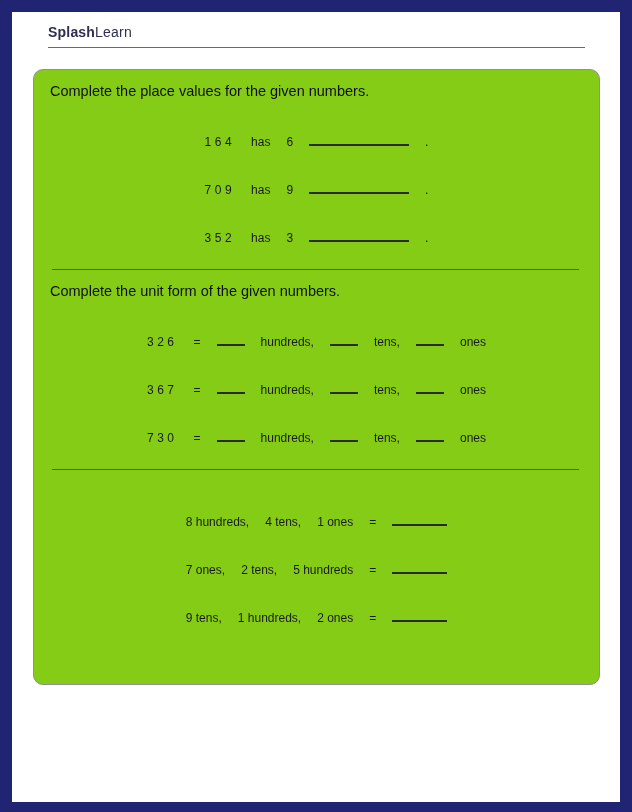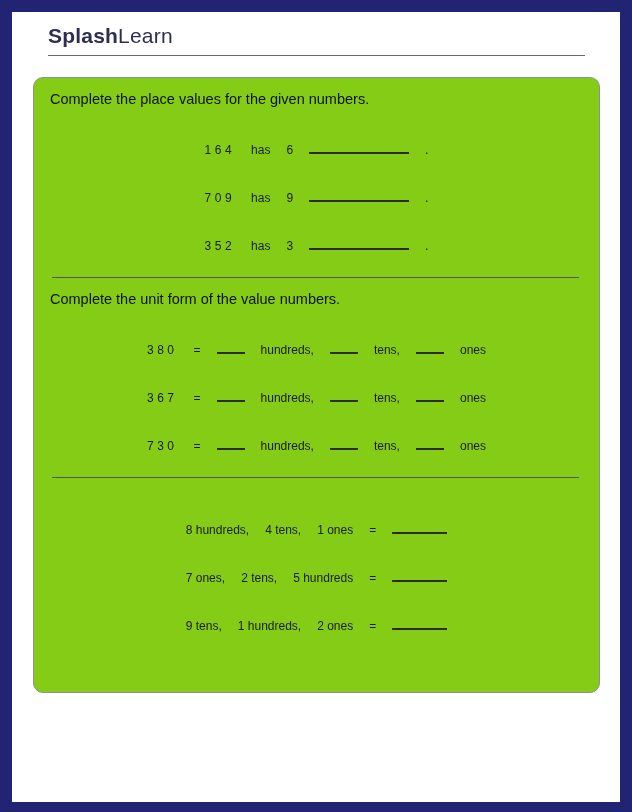--- a/index.html
+++ b/index.html
@@ -10,21 +10,21 @@
     position: relative;
   }
   .page {
     position: absolute;
     left: 12px; top: 12px; right: 12px; bottom: 10px;
     background: #ffffff;
     overflow: hidden;
   }
   
   .header { padding: 12px 0 0 36px; }
-  .logo { font-size: 21px; color: #2c2f51; letter-spacing: 0.2px; }
+  .logo { font-size: 14px; color: #2c2f51; letter-spacing: 0.2px; }
   .logo .logo-bold { font-weight: 700; }
   .logo .logo-light { font-weight: 400; }
   .header-rule {
     border: none;
     border-top: 1.5px solid #63687a;
     margin: 7px 35px 0 36px;
   }
   .page-title {
     margin: 20px 0 0 36px;
     font-size: 22px;
@@ -115,24 +115,24 @@
         <span>has</span>
         <span>3</span>
         <span class="blank blank-long"></span>
         <span>.</span>
       </div>
     </div>
 
     <hr class="divider">
 
     <div class="section">
-      <p class="prompt">Complete the unit form of the value numbers.</p>
+      <p class="prompt">Complete the unit form of the given numbers.</p>
 
       <div class="q-row">
-        <span class="num">380</span>
+        <span class="num">326</span>
         <span>=</span>
         <span class="blank blank-short"></span>
         <span>hundreds,</span>
         <span class="blank blank-short"></span>
         <span>tens,</span>
         <span class="blank blank-short"></span>
         <span>ones</span>
       </div>
       <div class="q-row">
         <span class="num">367</span>

